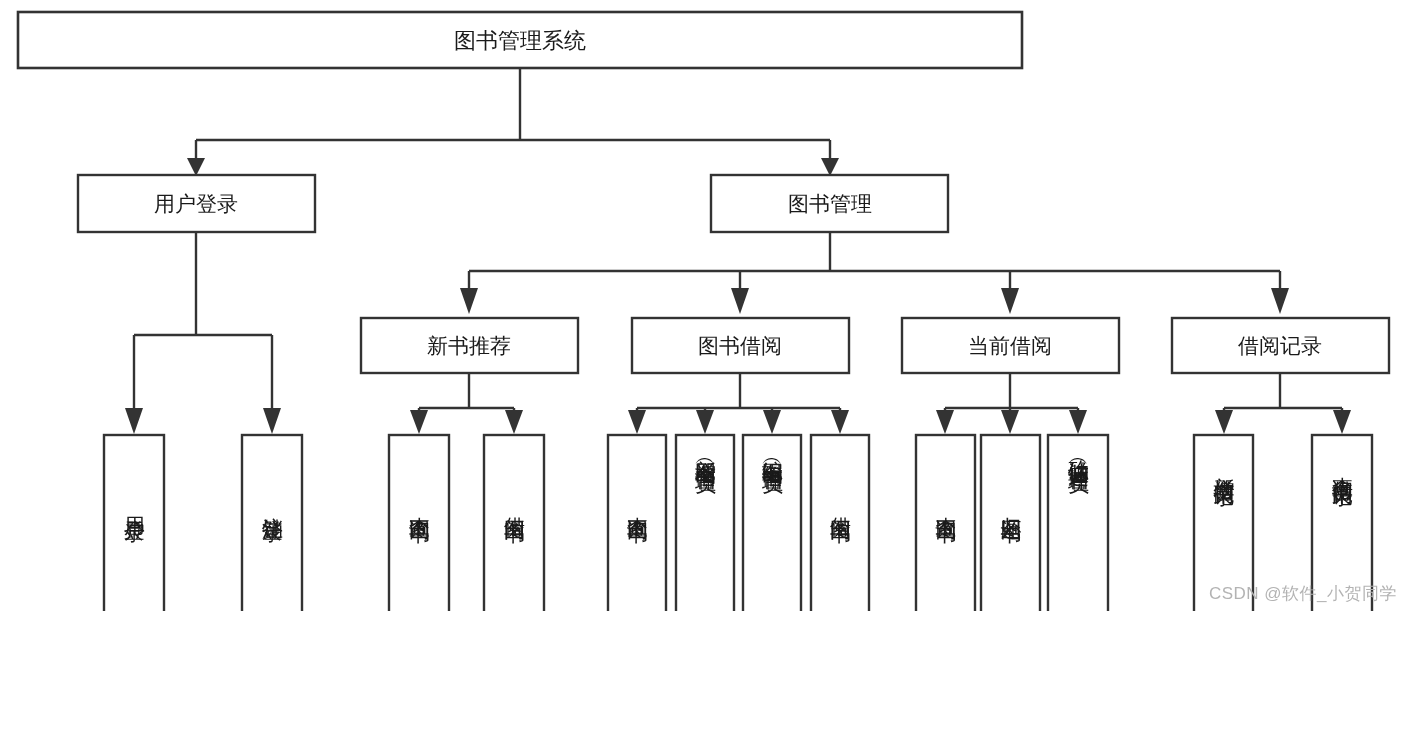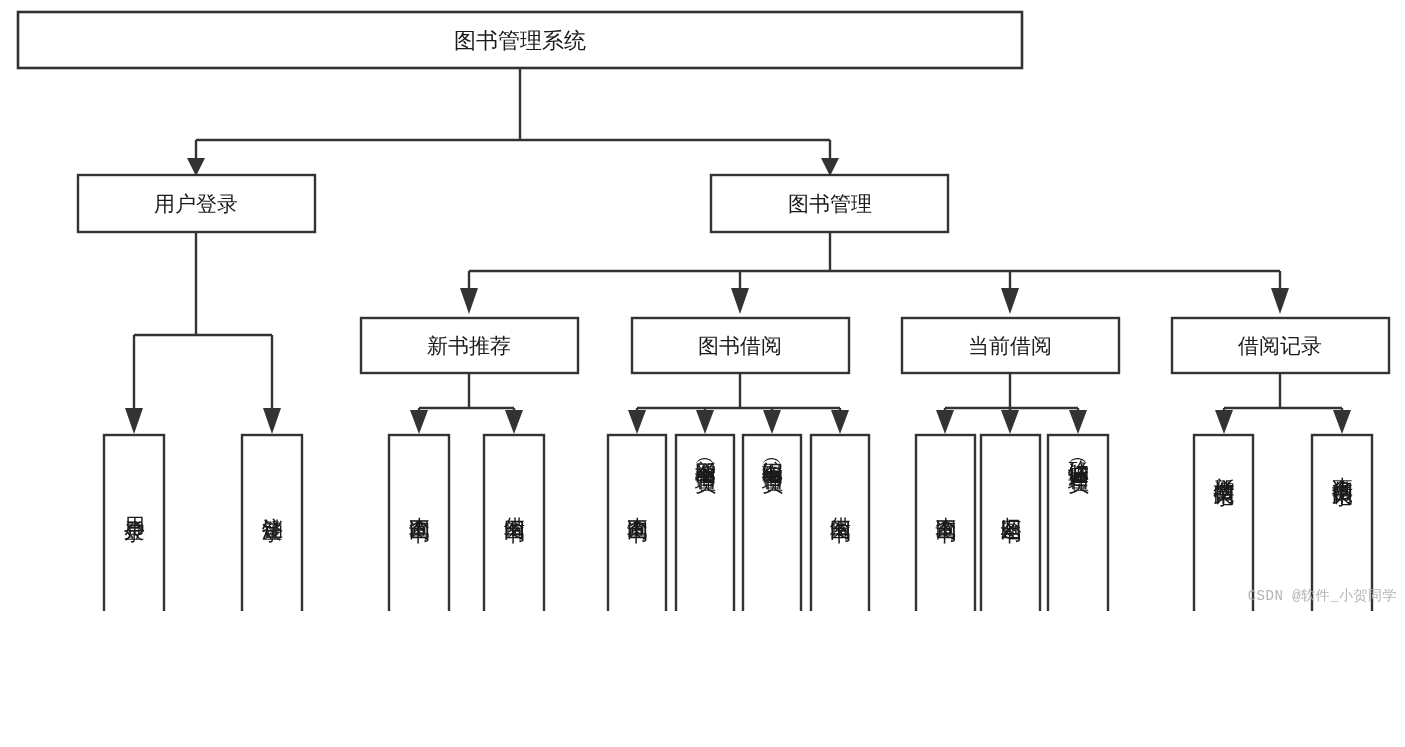--- a/index.html
+++ b/index.html
@@ -67,22 +67,22 @@
     color: #1a1a1a;
     writing-mode: vertical-rl;
     text-orientation: upright;
     letter-spacing: 2px;
     white-space: nowrap;
   }
   .watermark {
     position: absolute;
     right: 8px;
     bottom: 6px;
-    font-family: Liberation Mono, monospace;
-    font-size: 14px;
+    font-family: Liberation Sans, sans-serif;
+    font-size: 17px;
     color: #b3b3b3;
     letter-spacing: 0.5px;
     pointer-events: none;
   }
 </style>
 </head>
 <body>
 
 <div id="diagram-root">
 

